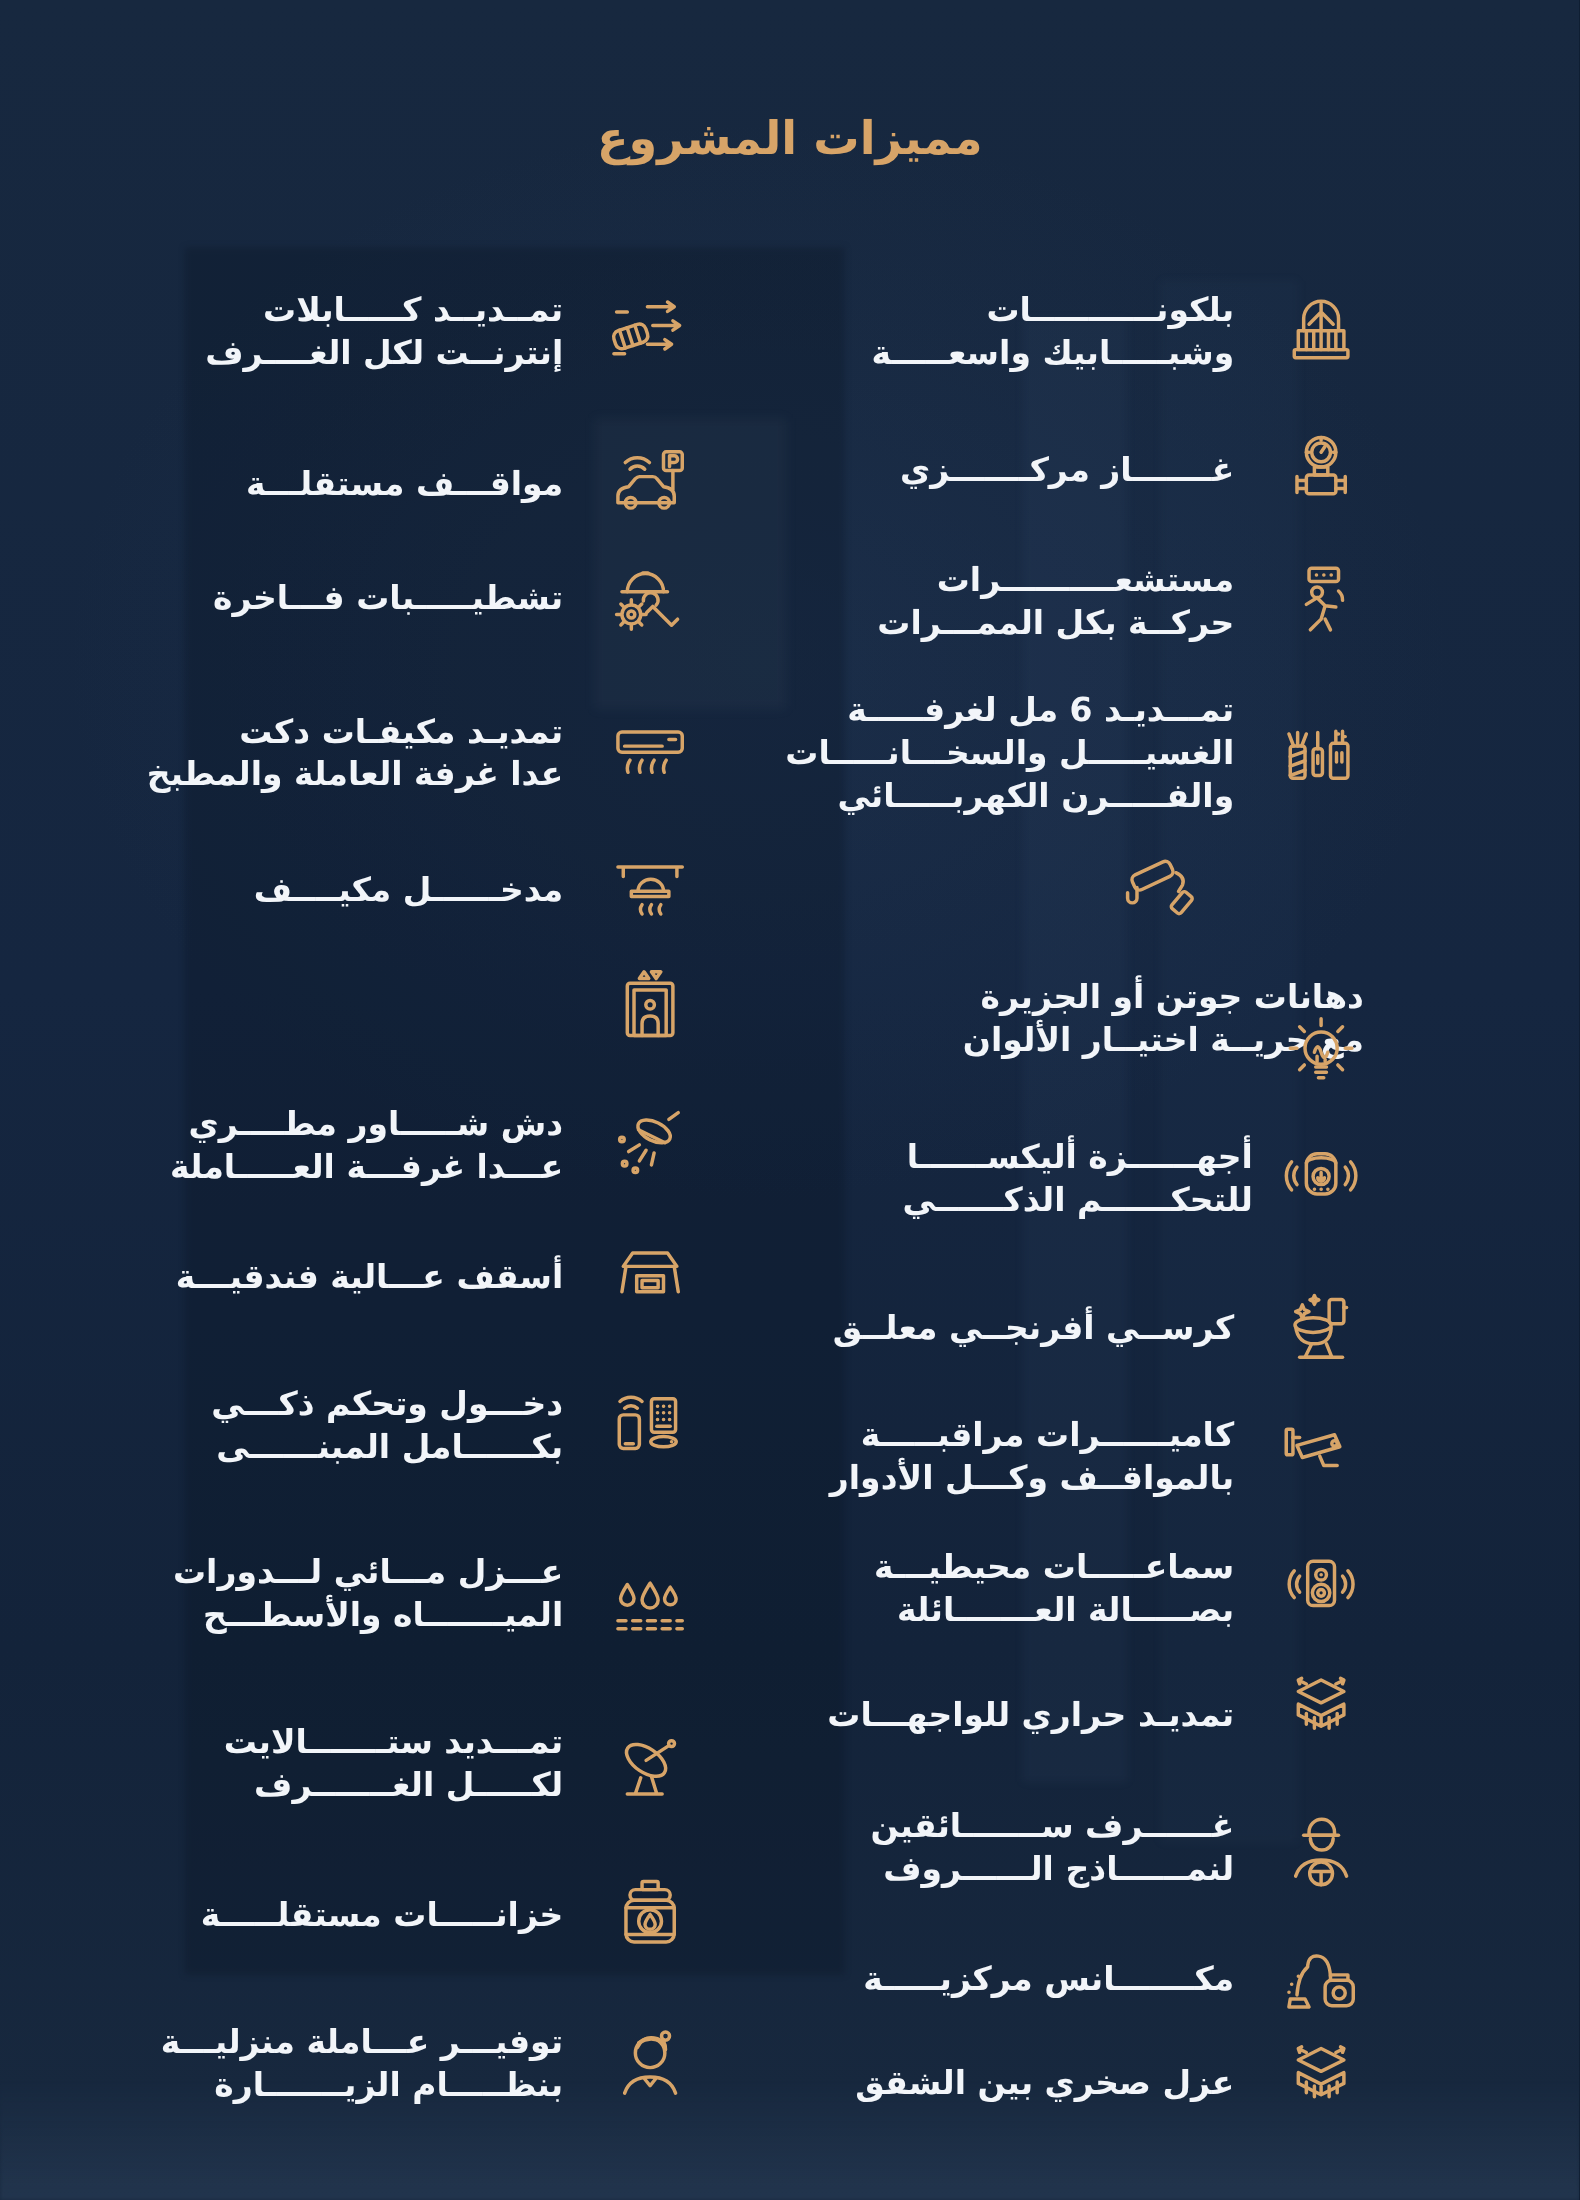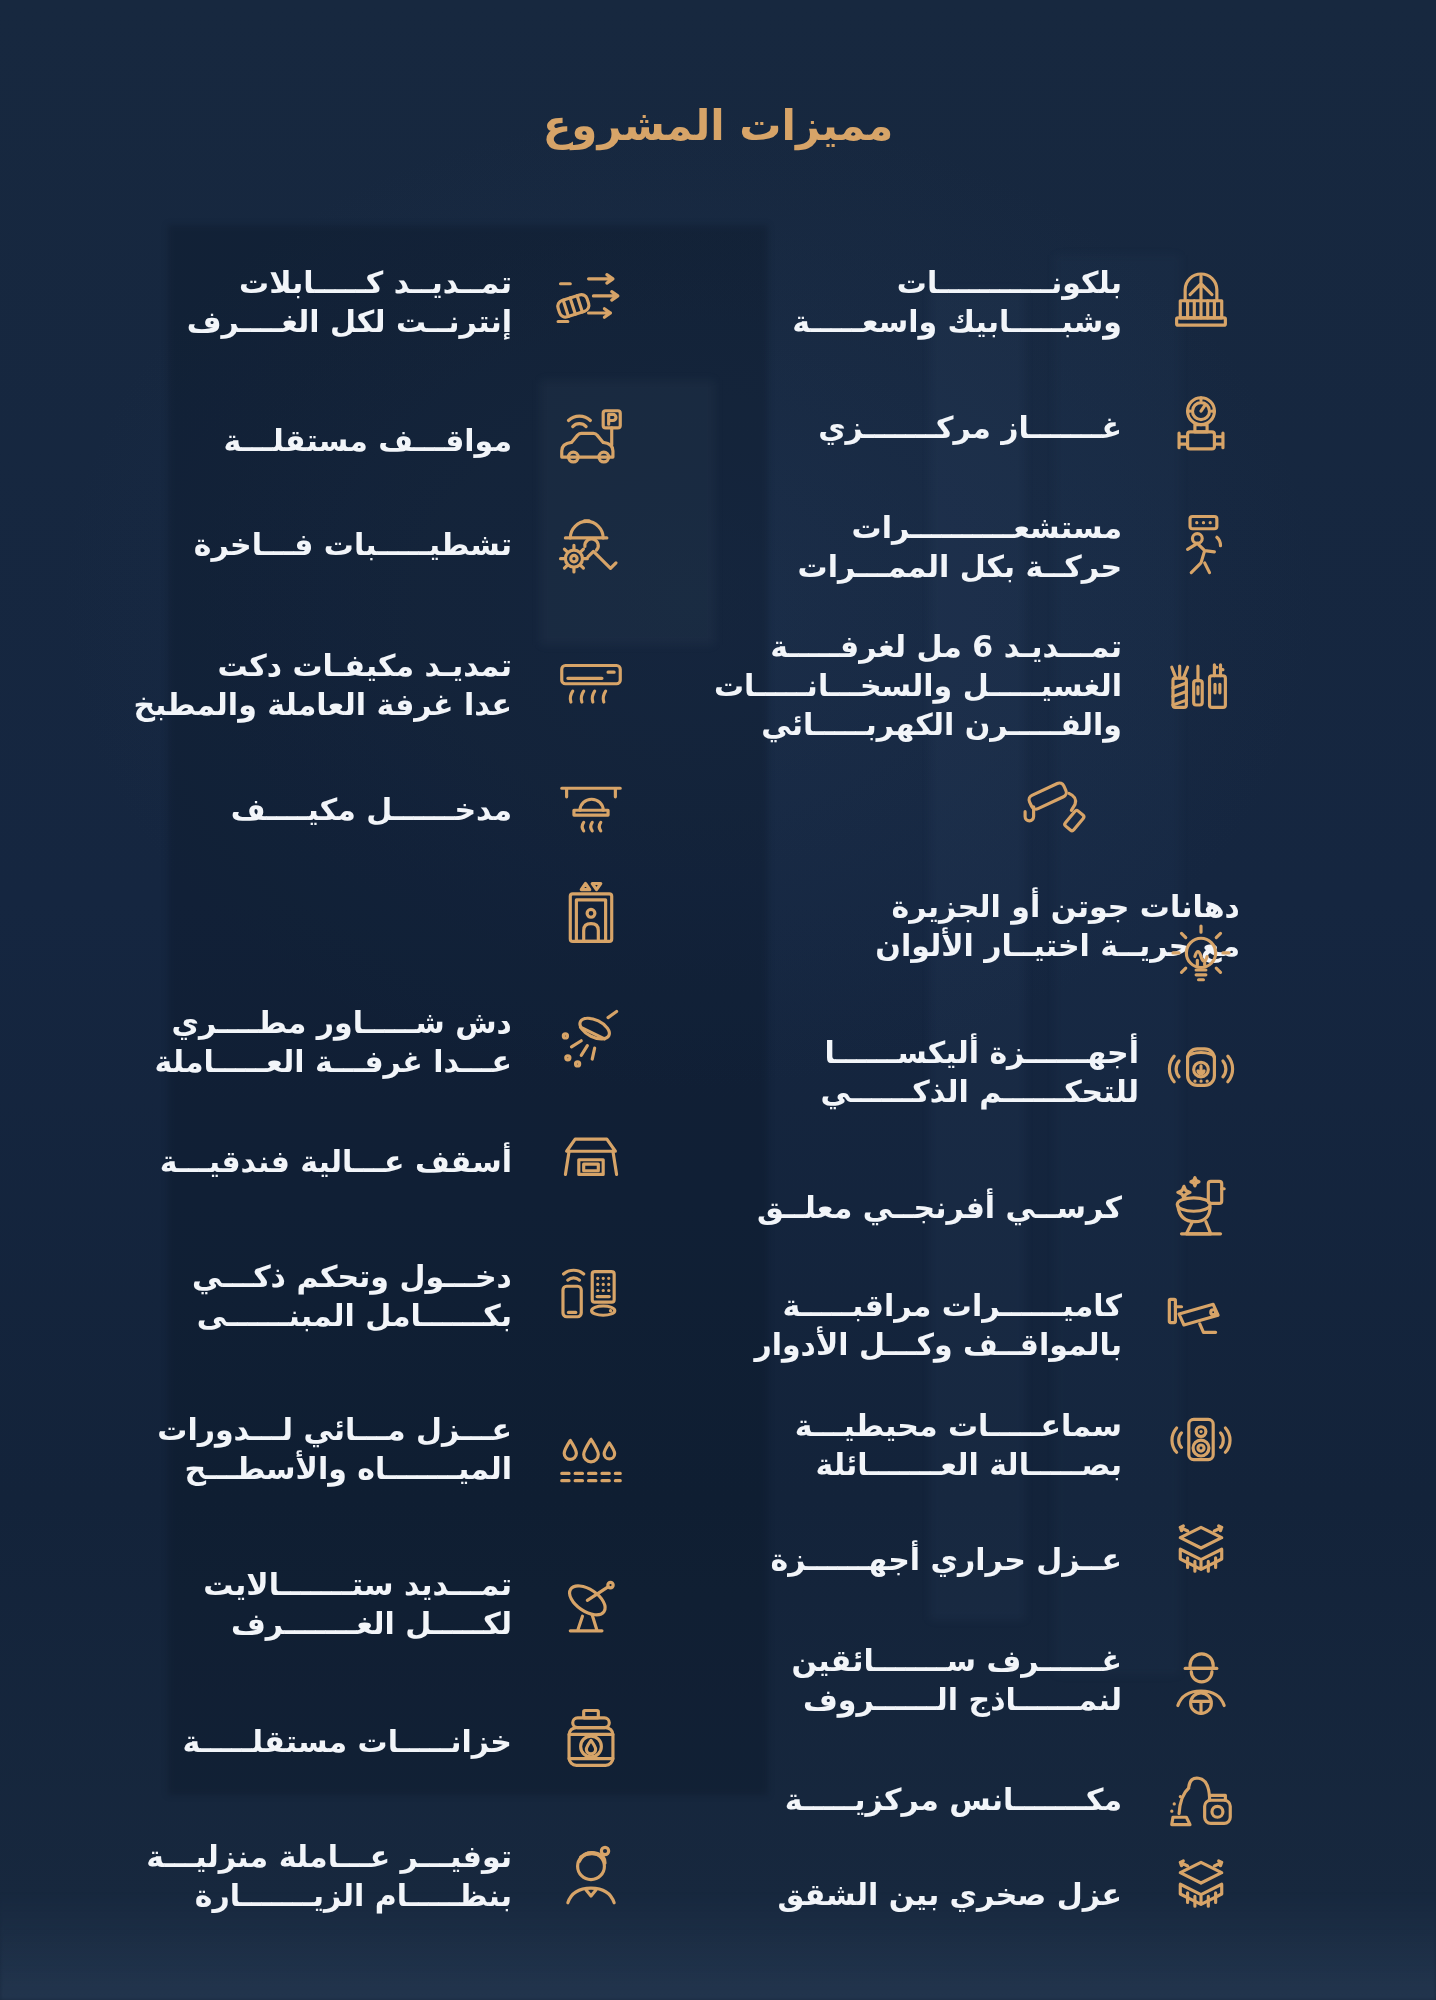--- a/index.html
+++ b/index.html
@@ -210,21 +210,21 @@
       <div class="feature-item" style="top: 1559px;">
         <span class="feature-icon">
           <svg viewBox="0 0 64 64" aria-hidden="true">
             <path d="M32 6l17 8.5L32 23 15 14.5z"></path>
             <path d="M15 24l17 8.5L49 24M15 24v8l17 8.5v-8M49 24v8l-17 8.5"></path>
             <path d="M21 31v8M27 34v8M38 34v8M44 31v8"></path>
             <path d="M21 9l-6-3M17.5 4.8L15 6l1 2.8M43 9l6-3M46.5 4.8L49 6l-1 2.8"></path>
           </svg>
         </span>
         <span class="feature-text">
-          <span class="line">عــزل حراري أجهــــــزة</span>
+          <span class="line">تمديـد حراري للواجهـــات</span>
         </span>
       </div>
       <div class="feature-item" style="top: 1680px;">
         <span class="feature-icon">
           <svg viewBox="0 0 64 64" aria-hidden="true">
             <path d="M23 20a9.5 9.5 0 0 1 19 0v2.5h-19z"></path>
             <path d="M19 22.5h26"></path>
             <path d="M24 25a8.5 8.5 0 0 0 17 0"></path>
             <path d="M13 53q4-12 19-12t19 12"></path>
             <circle cx="32" cy="51" r="8.5"></circle>

